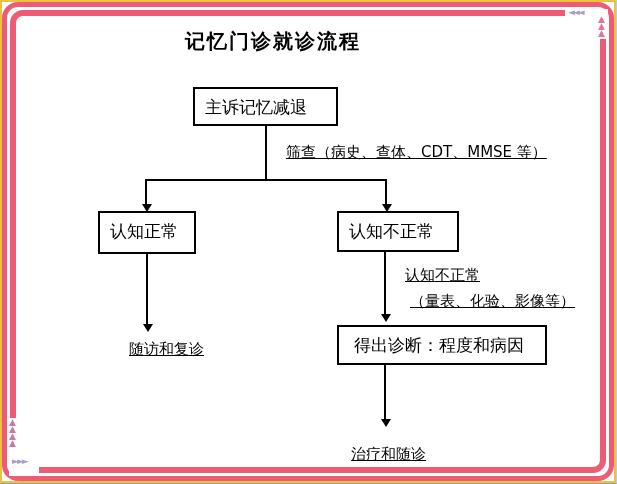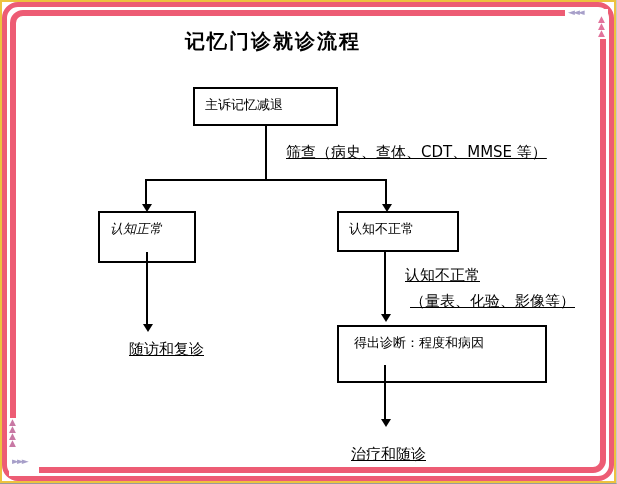--- a/index.html
+++ b/index.html
@@ -47,28 +47,28 @@
   
   .title{
     position:absolute;left:185px;top:28px;
     font-size:20px;font-weight:bold;color:#000;
     letter-spacing:2px;white-space:nowrap;
   }
   .node{
     position:absolute;
     border:2px solid #000;background:#fff;
     box-sizing:border-box;
-    font-size:13px;color:#000;
+    font-size:17px;color:#000;
     padding:7px 0 0 10px;
     white-space:nowrap;
   }
   .node-complaint{left:193px;top:87px;width:145px;height:39px;}
-  .node-normal{left:98px;top:211px;width:98px;height:52px;font-style:italic;}
+  .node-normal{left:98px;top:211px;width:98px;height:43px;}
   .node-abnormal{left:337px;top:211px;width:122px;height:41px;}
-  .node-diagnosis{left:337px;top:325px;width:210px;height:58px;padding-left:15px;}
+  .node-diagnosis{left:337px;top:325px;width:210px;height:40px;padding-left:15px;}
 
   .edge-label{
     position:absolute;font-size:15px;color:#000;white-space:nowrap;text-decoration:underline;
   }
   .lbl-screening{left:286px;top:143px;}
   .lbl-exam1{left:405px;top:266px;}
   .lbl-exam2{left:410px;top:292px;text-align:center;}
   .lbl-followup{left:105px;top:340px;margin-left:24px;}
   .lbl-treatment{left:351px;top:430px;margin-top:15px;}
 

